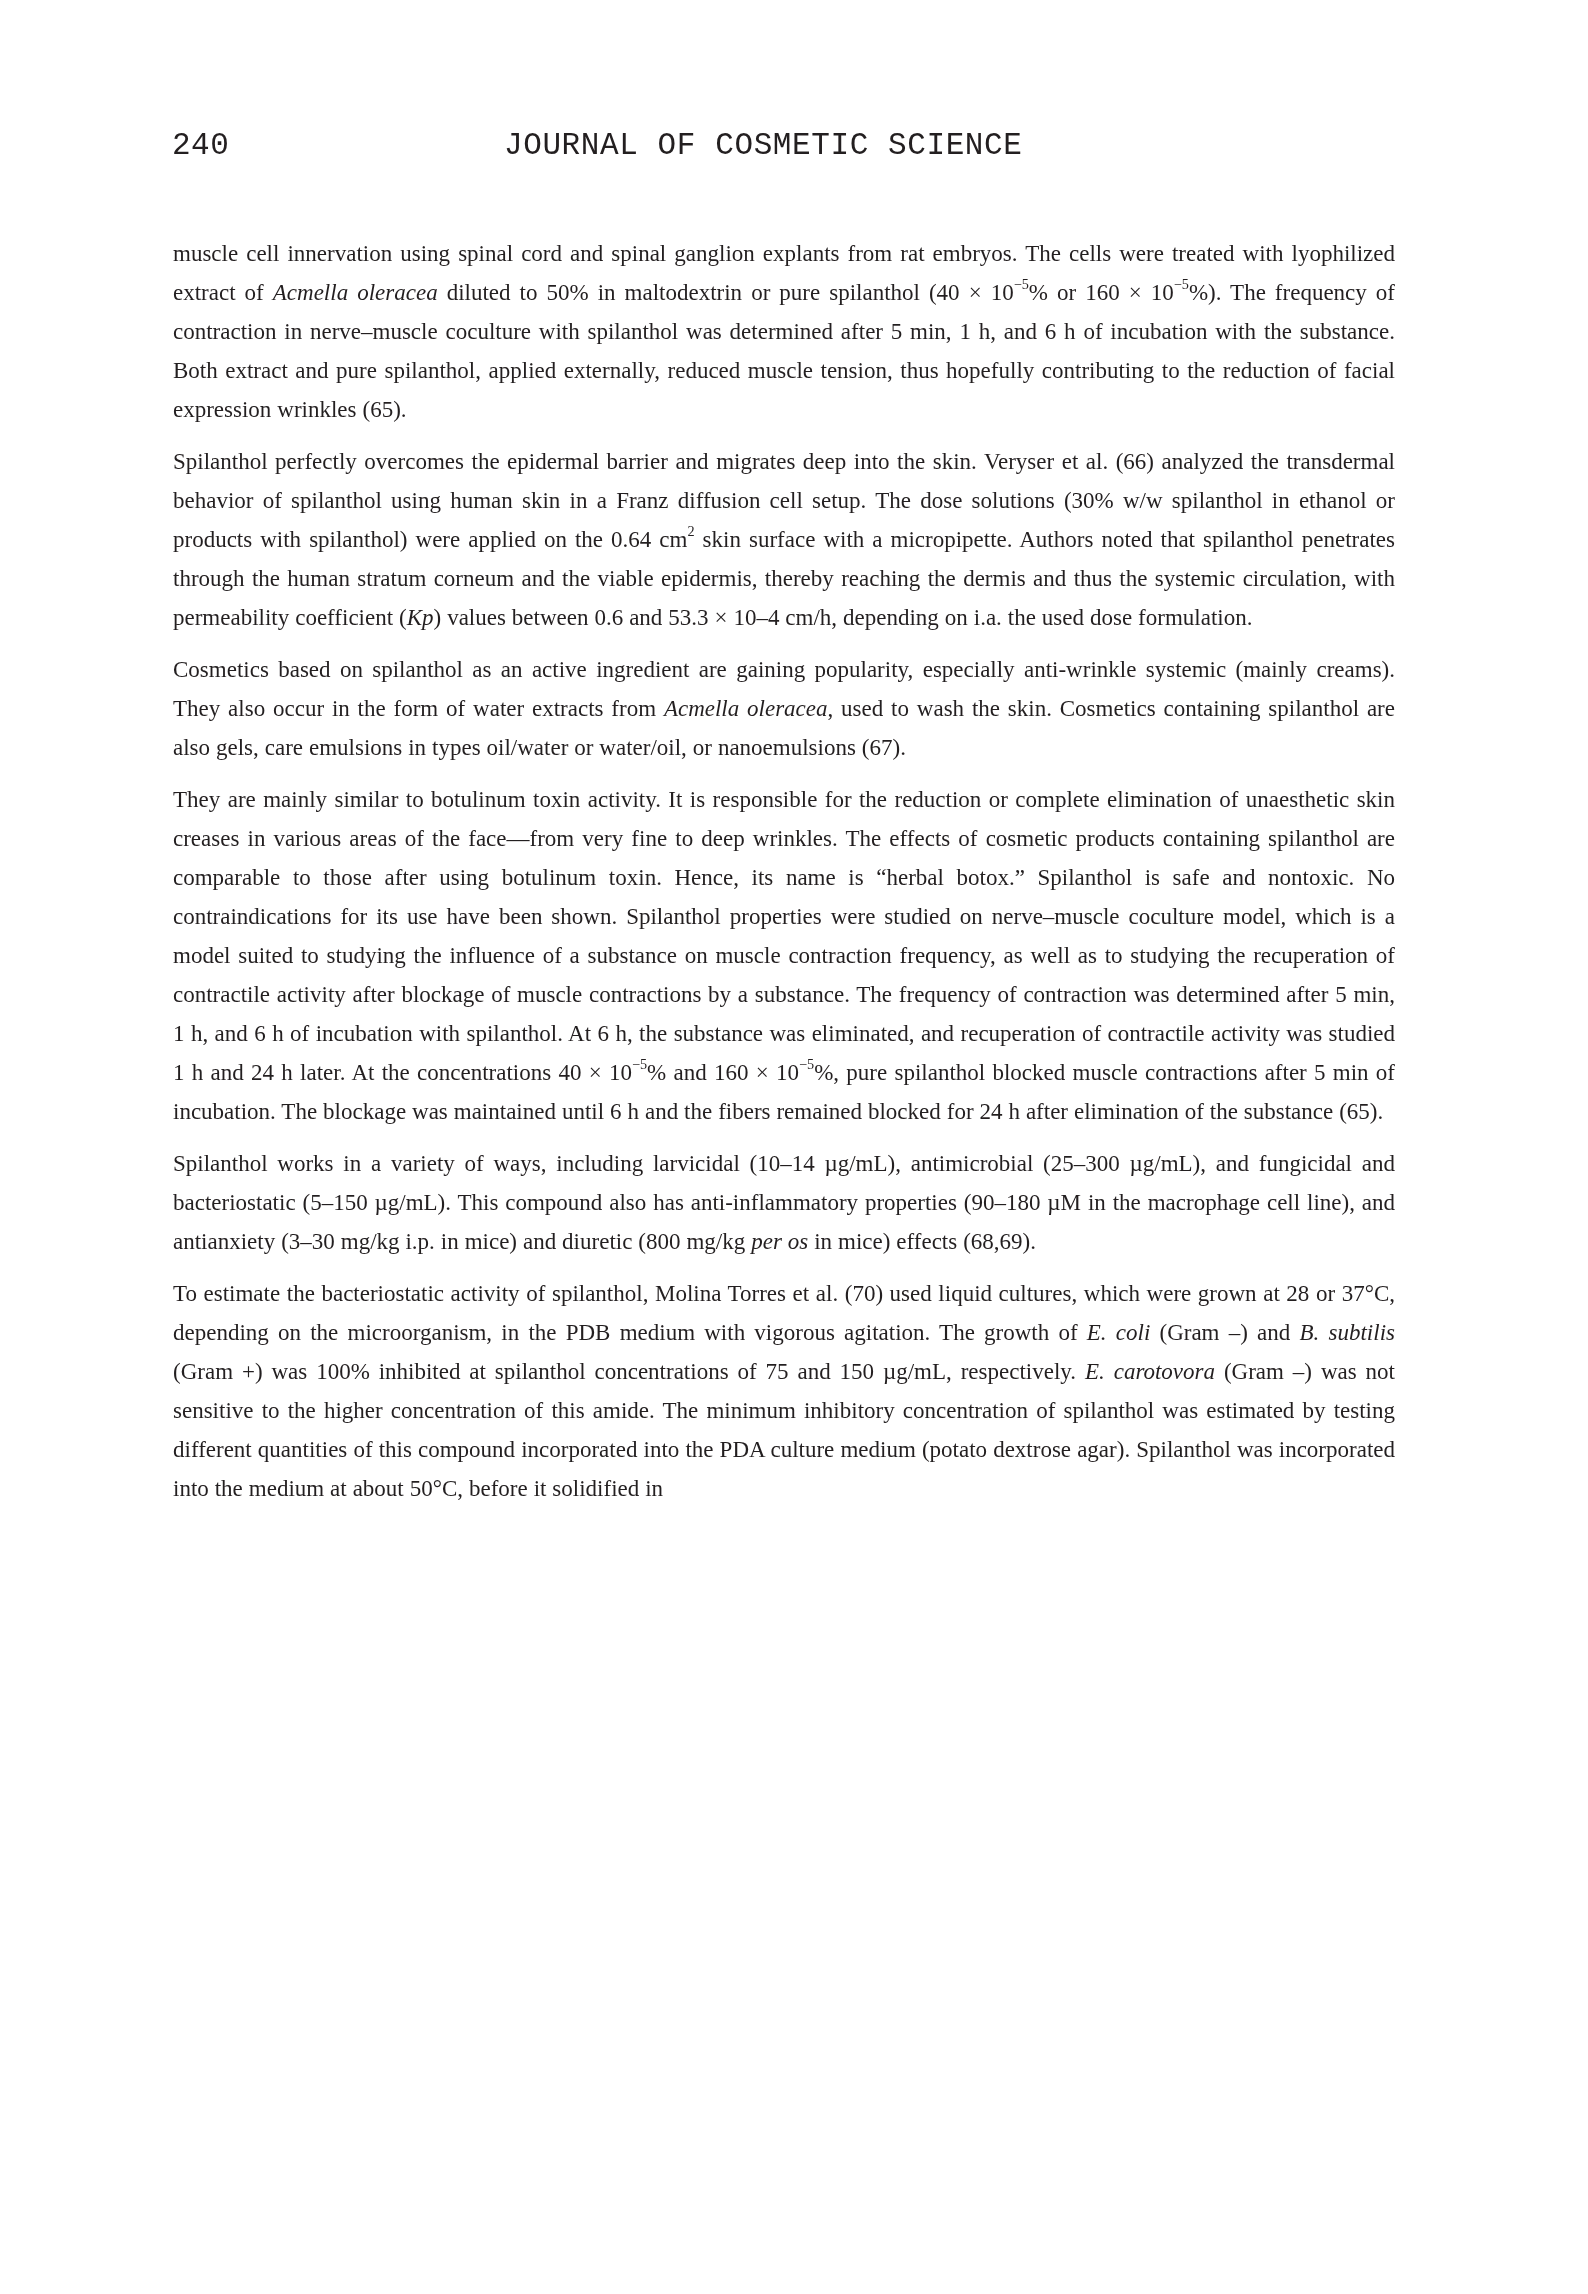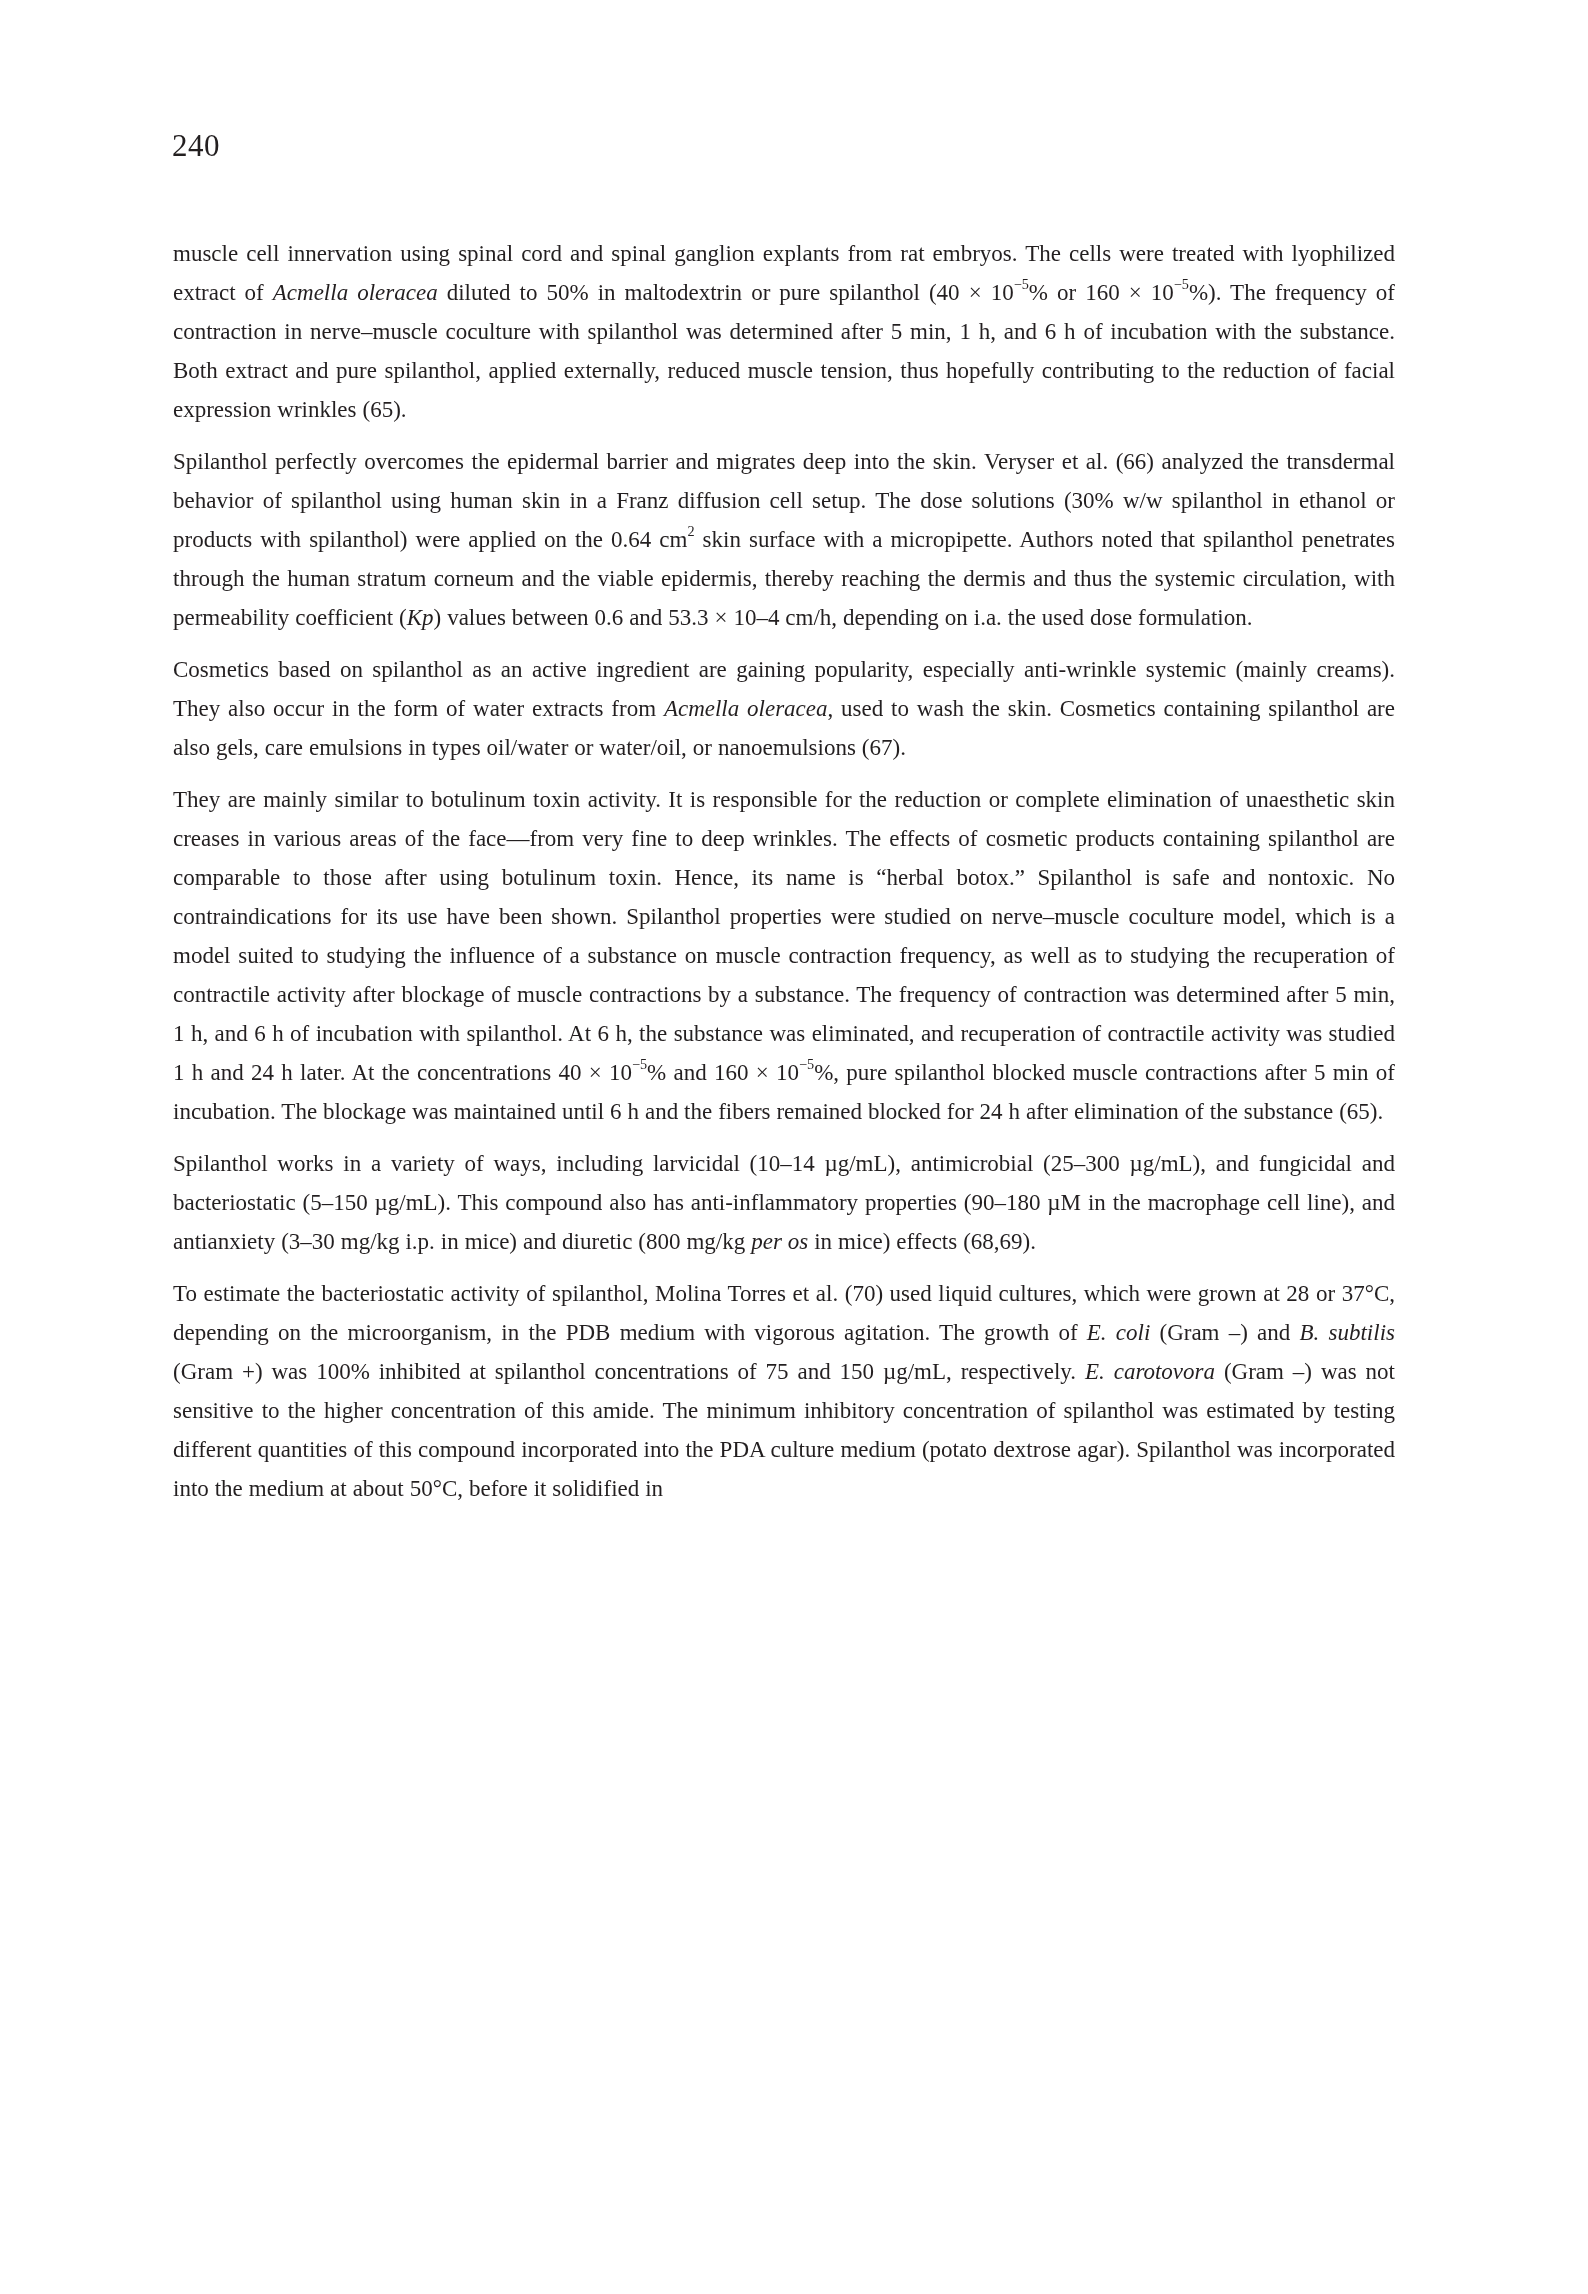--- a/index.html
+++ b/index.html
@@ -1,31 +1,32 @@
 <!DOCTYPE html>
 <html style="font-size:15px"><head>
 <meta charset="utf-8">
 <style>
   html, body { margin: 0; padding: 0; background: #ffffff; }
   body { width: 1589px; height: 2295px; position: relative; overflow: hidden;
          font-family: "Liberation Serif", "DejaVu Serif", serif; color: #231f20; }
-  .header { position: absolute; top: 128px; left: 172px; width: 1224px; height: 47px; }
+  .header { position: absolute; top: 128px; left: 172px; width: 1224px; height: 47px; font-family: Liberation Mono, monospace; }
   .page-number { position: absolute; left: 0; top: 0; font-size: 31px; letter-spacing: 0.5px; }
   .running-title { position: absolute; left: 332px; top: 0; font-size: 31px; letter-spacing: 0.6px; }
   .body-text { position: absolute; top: 234px; left: 173px; width: 1222px; }
   .paragraph { margin: 0 0 13px 0; font-size: 23px; line-height: 39px;
                text-align: justify; hyphens: manual; word-spacing: 0.2px; }
   .paragraph em { font-style: italic; }
   .paragraph sup { font-size: 62%; line-height: 0; position: relative; top: -0.15em; vertical-align: super; }
 </style>
 </head>
 <body>
 
 <div class="header">
   <span class="page-number">240</span>
+  <span class="running-title">JOURNAL OF COSMETIC SCIENCE</span>
 </div>
 
 <div class="body-text">
   <p class="paragraph"><span>muscle cell innervation using spinal cord and spinal ganglion explants from rat embryos. The cells were treated with lyophilized extract of </span><em>Acmella oleracea</em><span> diluted to 50% in maltodextrin or pure spilanthol (40 × 10</span><sup>−5</sup><span>% or 160 × 10</span><sup>−5</sup><span>%). The frequency of contrac­tion in nerve–muscle coculture with spilanthol was determined after 5 min, 1 h, and 6 h of incubation with the substance. Both extract and pure spilanthol, applied externally, reduced muscle tension, thus hopefully contributing to the reduction of facial expression wrinkles (65).</span></p>
   <p class="paragraph"><span>Spilanthol perfectly overcomes the epidermal barrier and migrates deep into the skin. Veryser et al. (66) analyzed the transdermal behavior of spilanthol using human skin in a Franz diffusion cell setup. The dose solutions (30% w/w spilanthol in ethanol or products with spilanthol) were applied on the 0.64 cm</span><sup>2</sup><span> skin surface with a micropipette. Authors noted that spilanthol penetrates through the human stratum corneum and the viable epidermis, thereby reaching the dermis and thus the systemic circulation, with permea­bility coefficient (</span><em>Kp</em><span>) values between 0.6 and 53.3 × 10–4 cm/h, depending on i.a. the used dose formulation.</span></p>
   <p class="paragraph"><span>Cosmetics based on spilanthol as an active ingredient are gaining popularity, especially anti-wrinkle systemic (mainly creams). They also occur in the form of water extracts from </span><em>Acmella oleracea</em><span>, used to wash the skin. Cosmetics containing spilanthol are also gels, care emulsions in types oil/water or water/oil, or nanoemulsions (67).</span></p>
   <p class="paragraph"><span>They are mainly similar to botulinum toxin activity. It is responsible for the reduction or complete elimination of unaesthetic skin creases in various areas of the face—from very fine to deep wrinkles. The effects of cosmetic products containing spilanthol are compa­rable to those after using botulinum toxin. Hence, its name is “herbal botox.” Spilanthol is safe and nontoxic. No contraindications for its use have been shown. Spilanthol proper­ties were studied on nerve–muscle coculture model, which is a model suited to studying the influence of a substance on muscle contraction frequency, as well as to studying the recuperation of contractile activity after blockage of muscle contractions by a substance. The frequency of contraction was determined after 5 min, 1 h, and 6 h of incubation with spilanthol. At 6 h, the substance was eliminated, and recuperation of contractile activity was studied 1 h and 24 h later. At the concentrations 40 × 10</span><sup>−5</sup><span>% and 160 × 10</span><sup>−5</sup><span>%, pure spilanthol blocked muscle contractions after 5 min of incubation. The blockage was maintained until 6 h and the fibers remained blocked for 24 h after elimination of the substance (65).</span></p>
   <p class="paragraph"><span>Spilanthol works in a variety of ways, including larvicidal (10–14 µg/mL), antimicro­bial (25–300 µg/mL), and fungicidal and bacteriostatic (5–150 µg/mL). This com­pound also has anti-inflammatory properties (90–180 µM in the macrophage cell line), and antianxiety (3–30 mg/kg i.p. in mice) and diuretic (800 mg/kg </span><em>per os</em><span> in mice) ef­fects (68,69).</span></p>
   <p class="paragraph"><span>To estimate the bacteriostatic activity of spilanthol, Molina Torres et al. (70) used liquid cultures, which were grown at 28 or 37°C, depending on the microorganism, in the PDB medium with vigorous agitation. The growth of </span><em>E. coli</em><span> (Gram –) and </span><em>B. subtilis</em><span> (Gram +) was 100% inhibited at spilanthol concentrations of 75 and 150 µg/mL, respectively. </span><em>E. carotovora</em><span> (Gram –) was not sensitive to the higher concentration of this amide. The minimum inhibitory concentration of spilanthol was estimated by testing different quan­tities of this compound incorporated into the PDA culture medium (potato dextrose agar). Spilanthol was incorporated into the medium at about 50°C, before it solidified in</span></p>
 </div>

